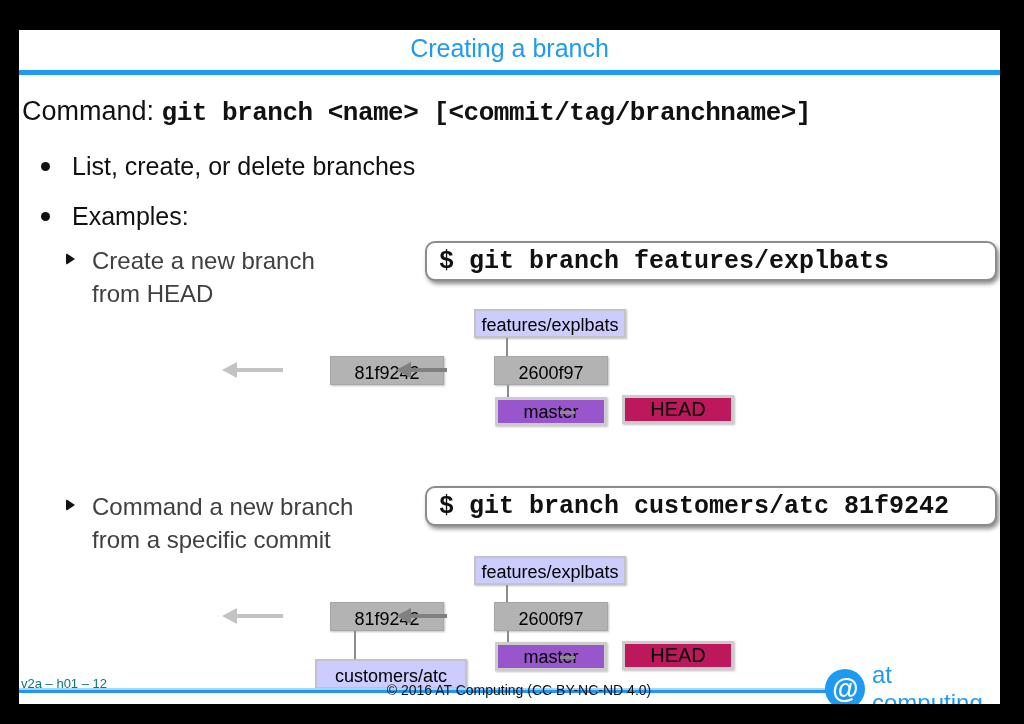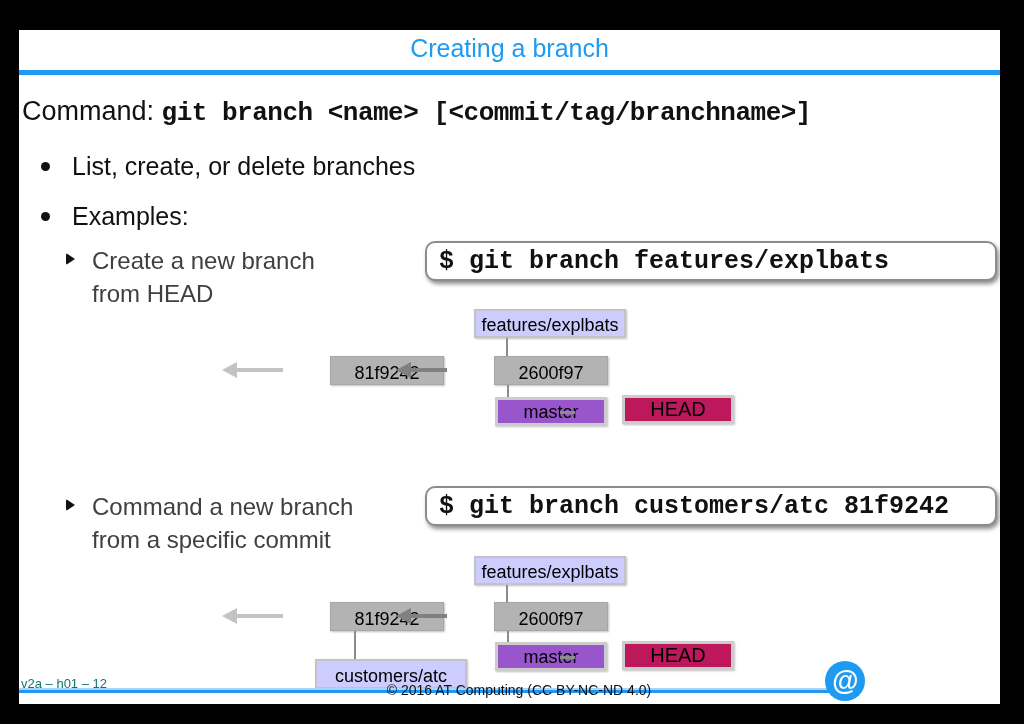--- a/index.html
+++ b/index.html
@@ -187,15 +187,16 @@
         <span>customers/atc</span>
       </div>
   </div>
 
   <div class="footer-rule"></div>
   <div class="footer-left">v2a – h01 – 12</div>
   <div class="footer-center">© 2016 AT Computing  (CC BY-NC-ND 4.0)</div>
 
   <div class="logo">
     <span class="logo-circle">@</span>
+    <span class="logo-text">at computing</span>
   </div>
 
 </div>
 
 </body></html>

